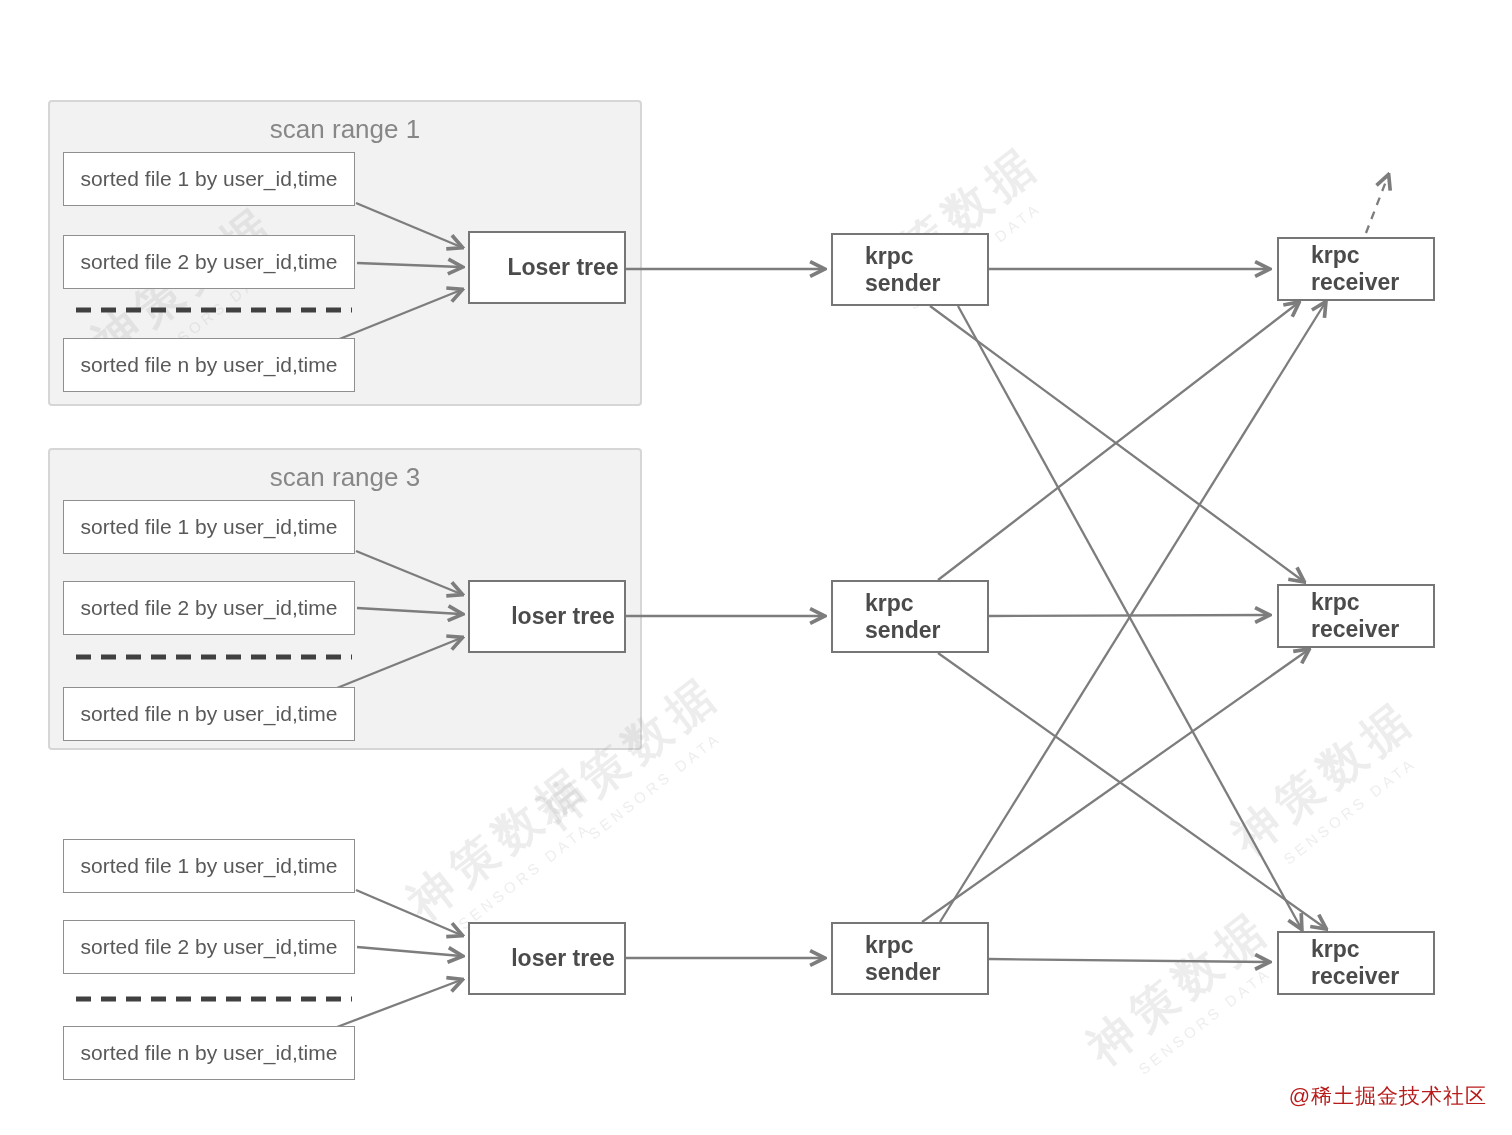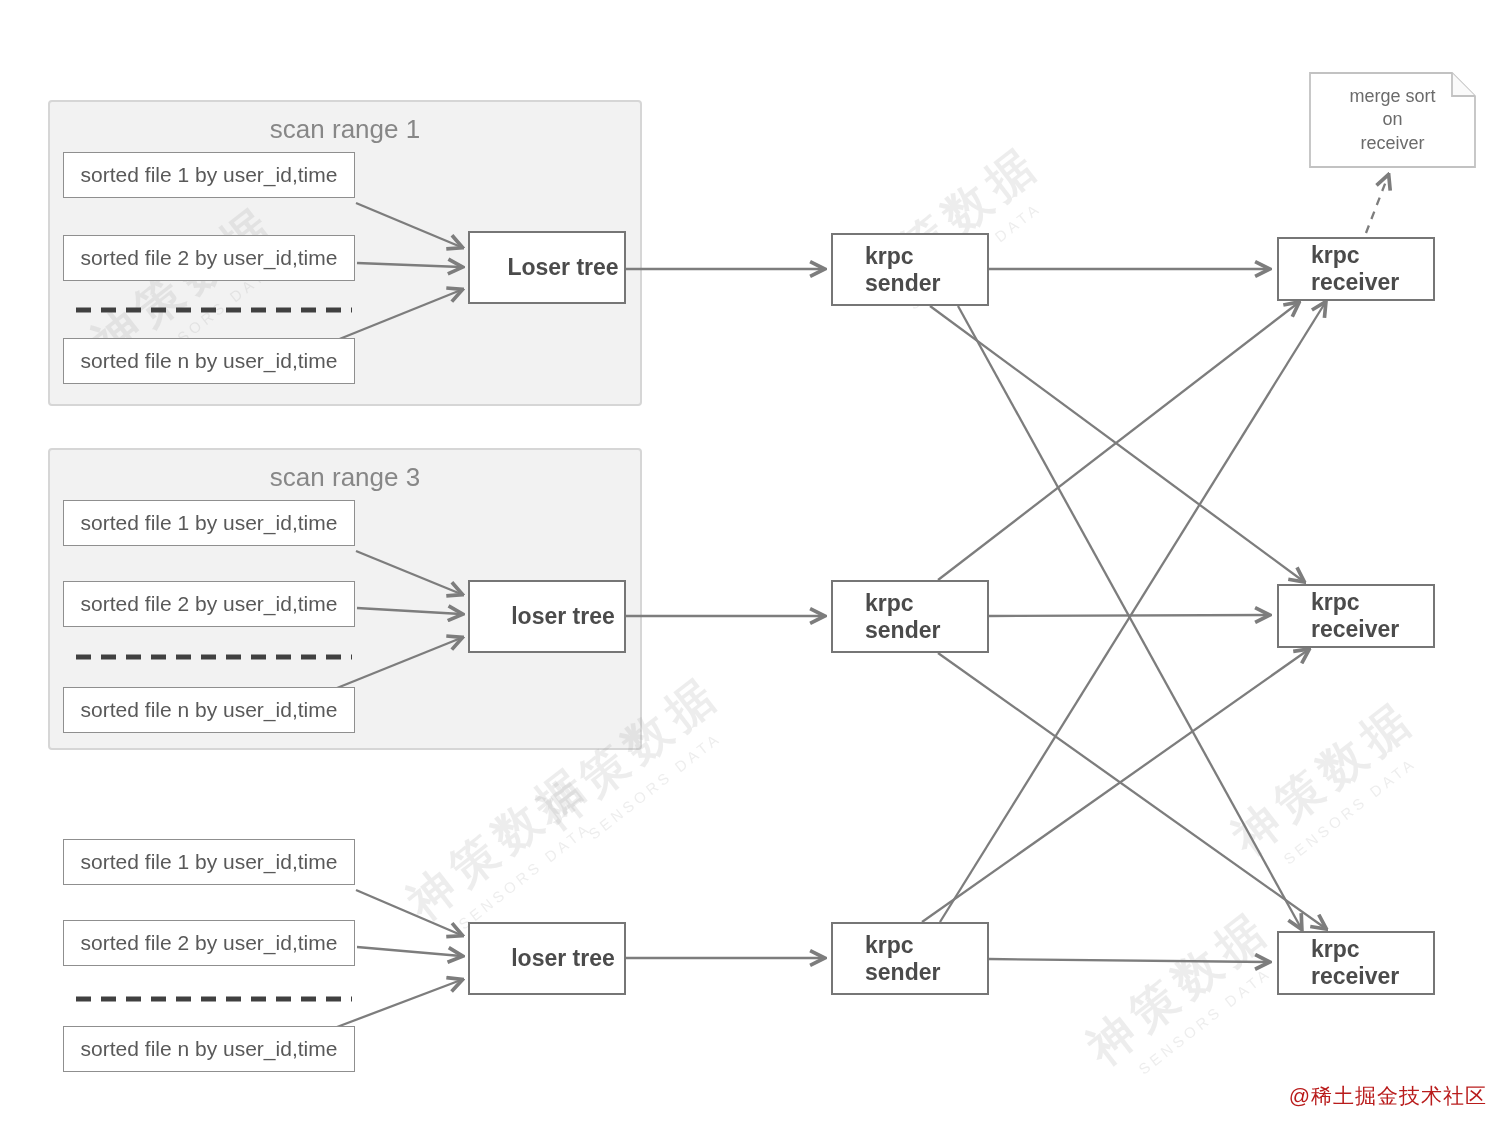--- a/index.html
+++ b/index.html
@@ -12,21 +12,21 @@
     position:absolute;left:48px;width:594px;
     background:#f2f2f2;border:2px solid #d6d6d6;border-radius:4px;
     box-sizing:border-box;z-index:1;
   }
   .panel-title{
     position:absolute;top:12px;left:0;width:100%;text-align:center;
     font-size:26px;color:#878787;z-index:3;
   }
   
   .filebox{
-    position:absolute;left:63px;width:292px;height:46px;
+    position:absolute;left:63px;width:292px;height:54px;
     background:#ffffff;border:1.6px solid #8f8f8f;box-sizing:border-box;
     display:flex;align-items:center;justify-content:center;
     font-size:21px;color:#595959;z-index:10;
   }
   .nodebox{
     position:absolute;width:158px;height:73px;
     background:#ffffff;border:2px solid #767676;box-sizing:border-box;
     display:flex;align-items:center;justify-content:center;
     font-size:23px;font-weight:bold;color:#4b4b4b;z-index:10;padding-left:32px;
   }
@@ -189,25 +189,16 @@
   <div class="nodebox recvbox" style="left:1277px;top:237px;">
     <span>krpc receiver</span>
   </div>
   <div class="nodebox recvbox" style="left:1277px;top:584px;">
     <span>krpc receiver</span>
   </div>
   <div class="nodebox recvbox" style="left:1277px;top:931px;">
     <span>krpc receiver</span>
   </div>
 
-  <div class="note">
-    <svg width="167" height="96" viewBox="0 0 167 96">
-      <polygon points="1,1 143,1 166,24 166,95 1,95" fill="#ffffff" stroke="#c2c2c2" stroke-width="1.8"></polygon>
-      <polyline points="143,1 143,24 166,24" fill="#fafafa" stroke="#c2c2c2" stroke-width="1.8"></polyline>
-    </svg>
-    <div class="note-text">merge sort
-on
-receiver</div>
-  </div>
 
   <div class="credit">@稀土掘金技术社区</div>
 
 </div>
 
 </body></html>

